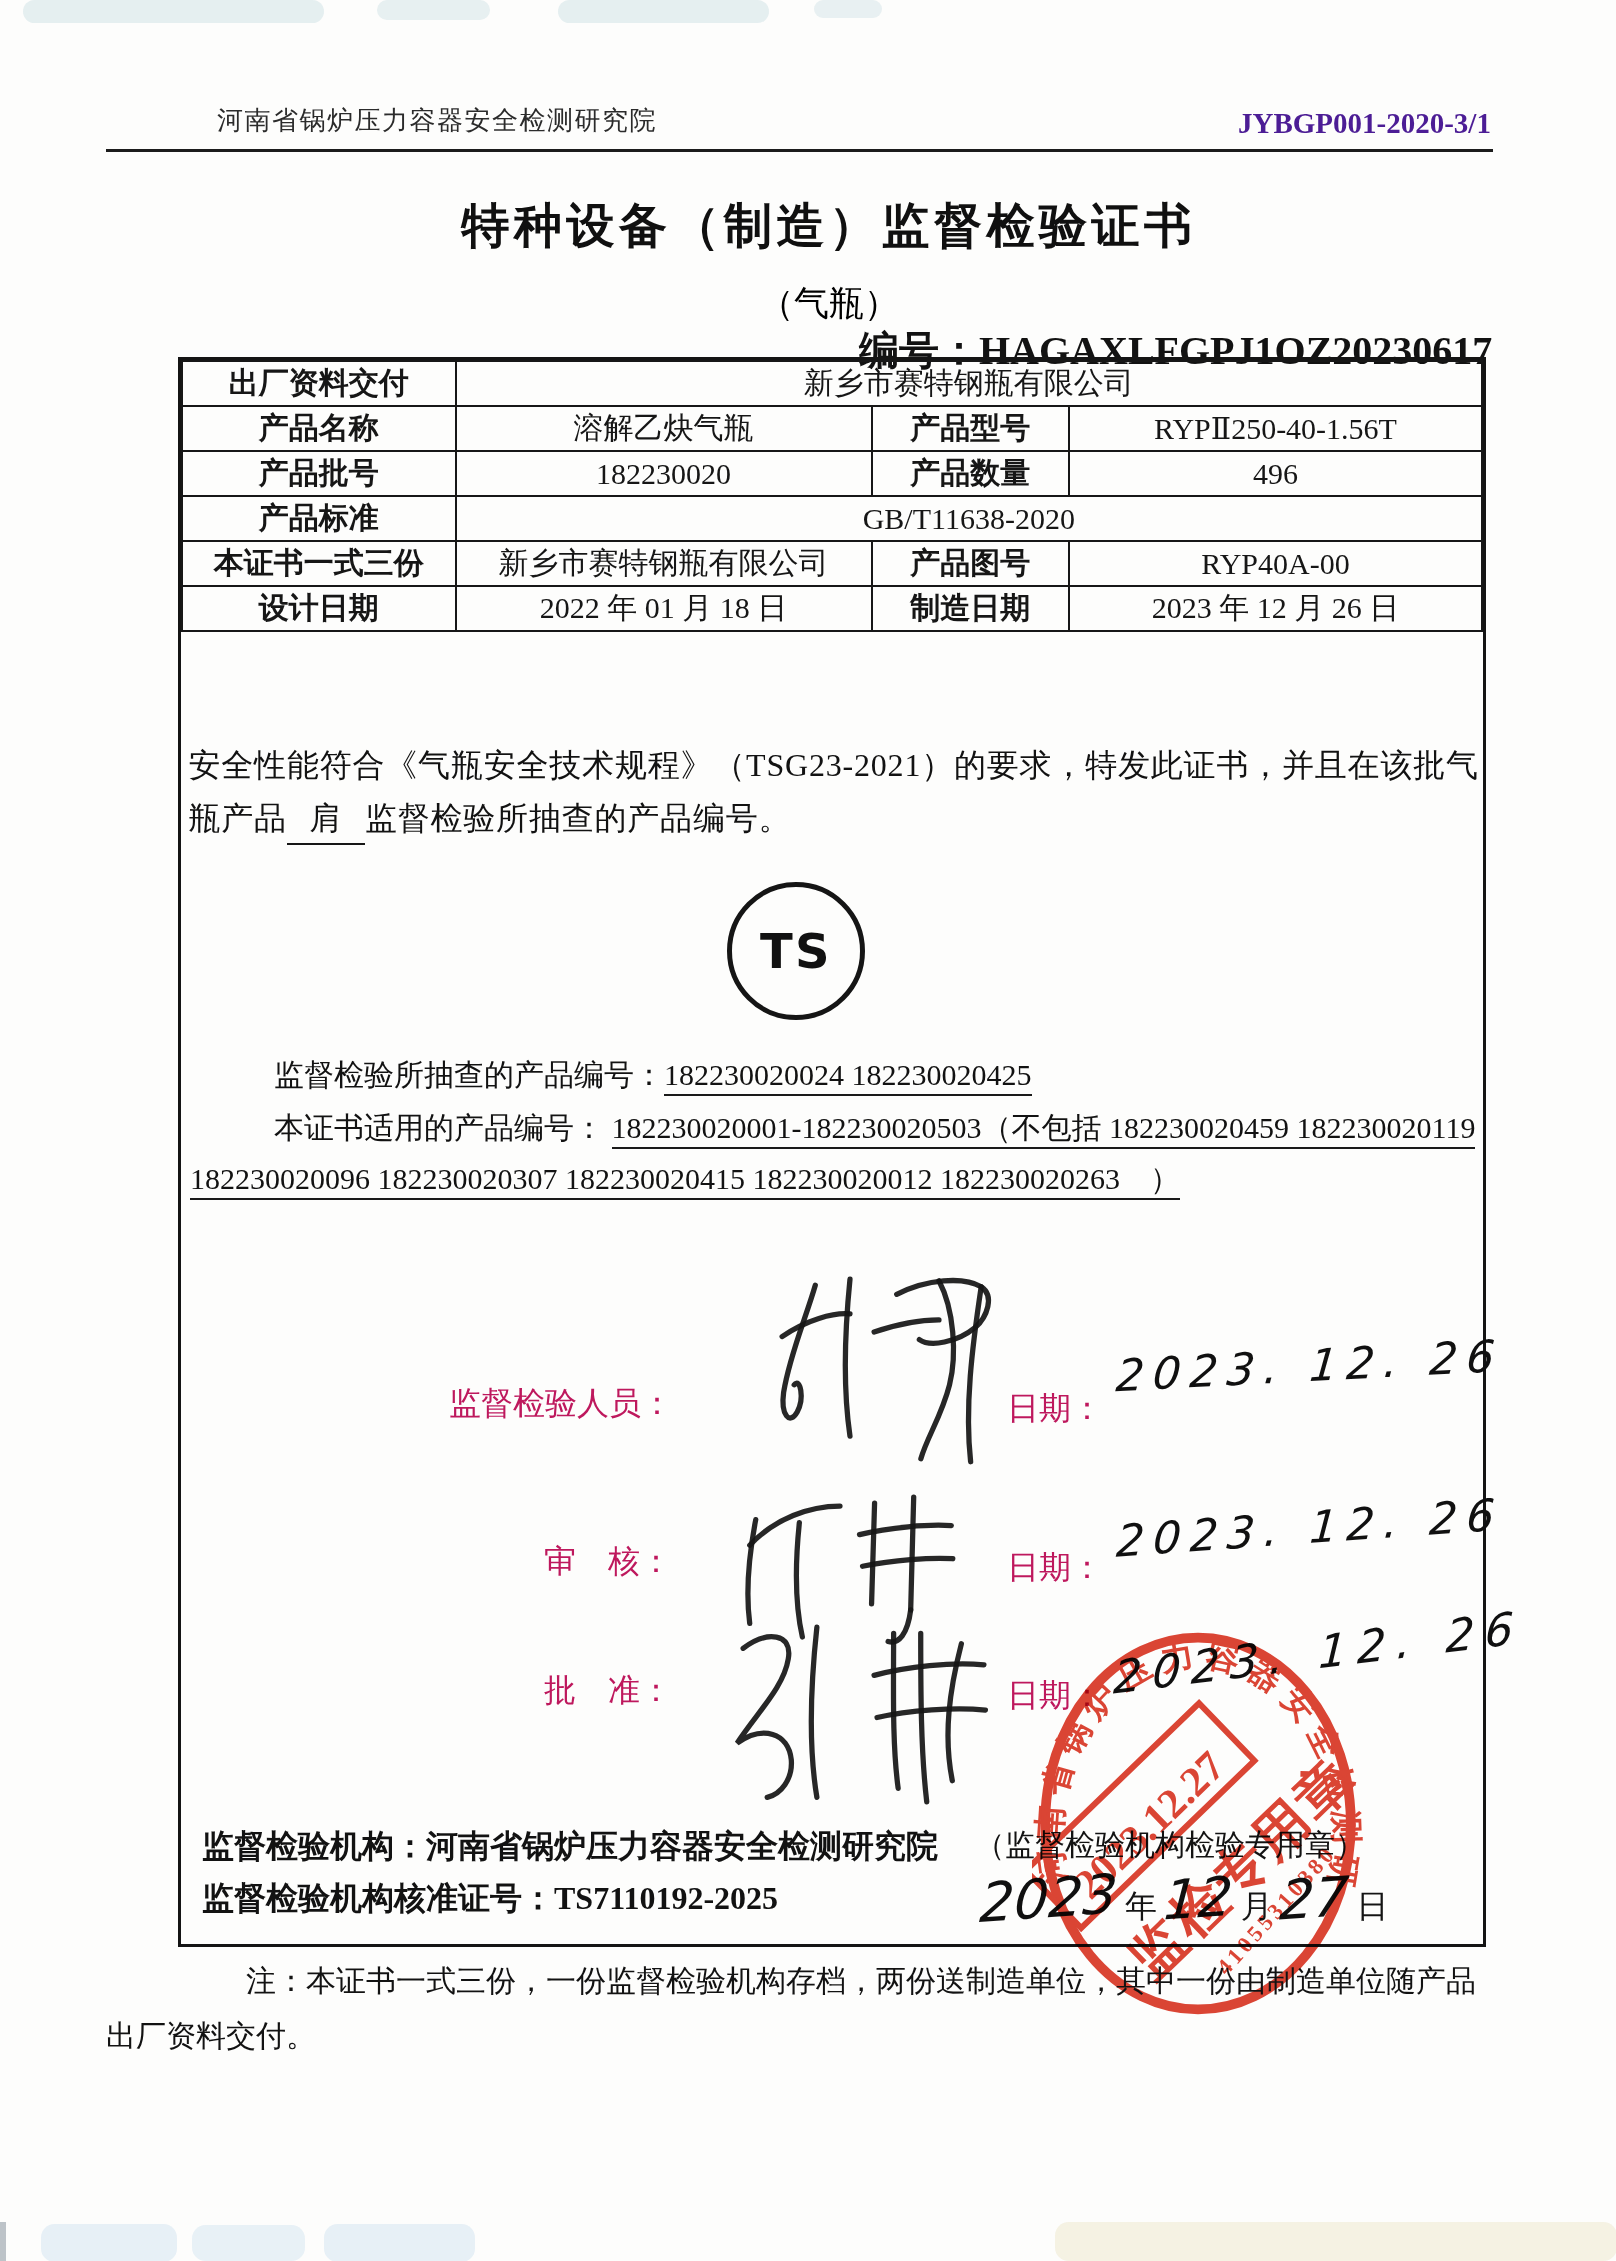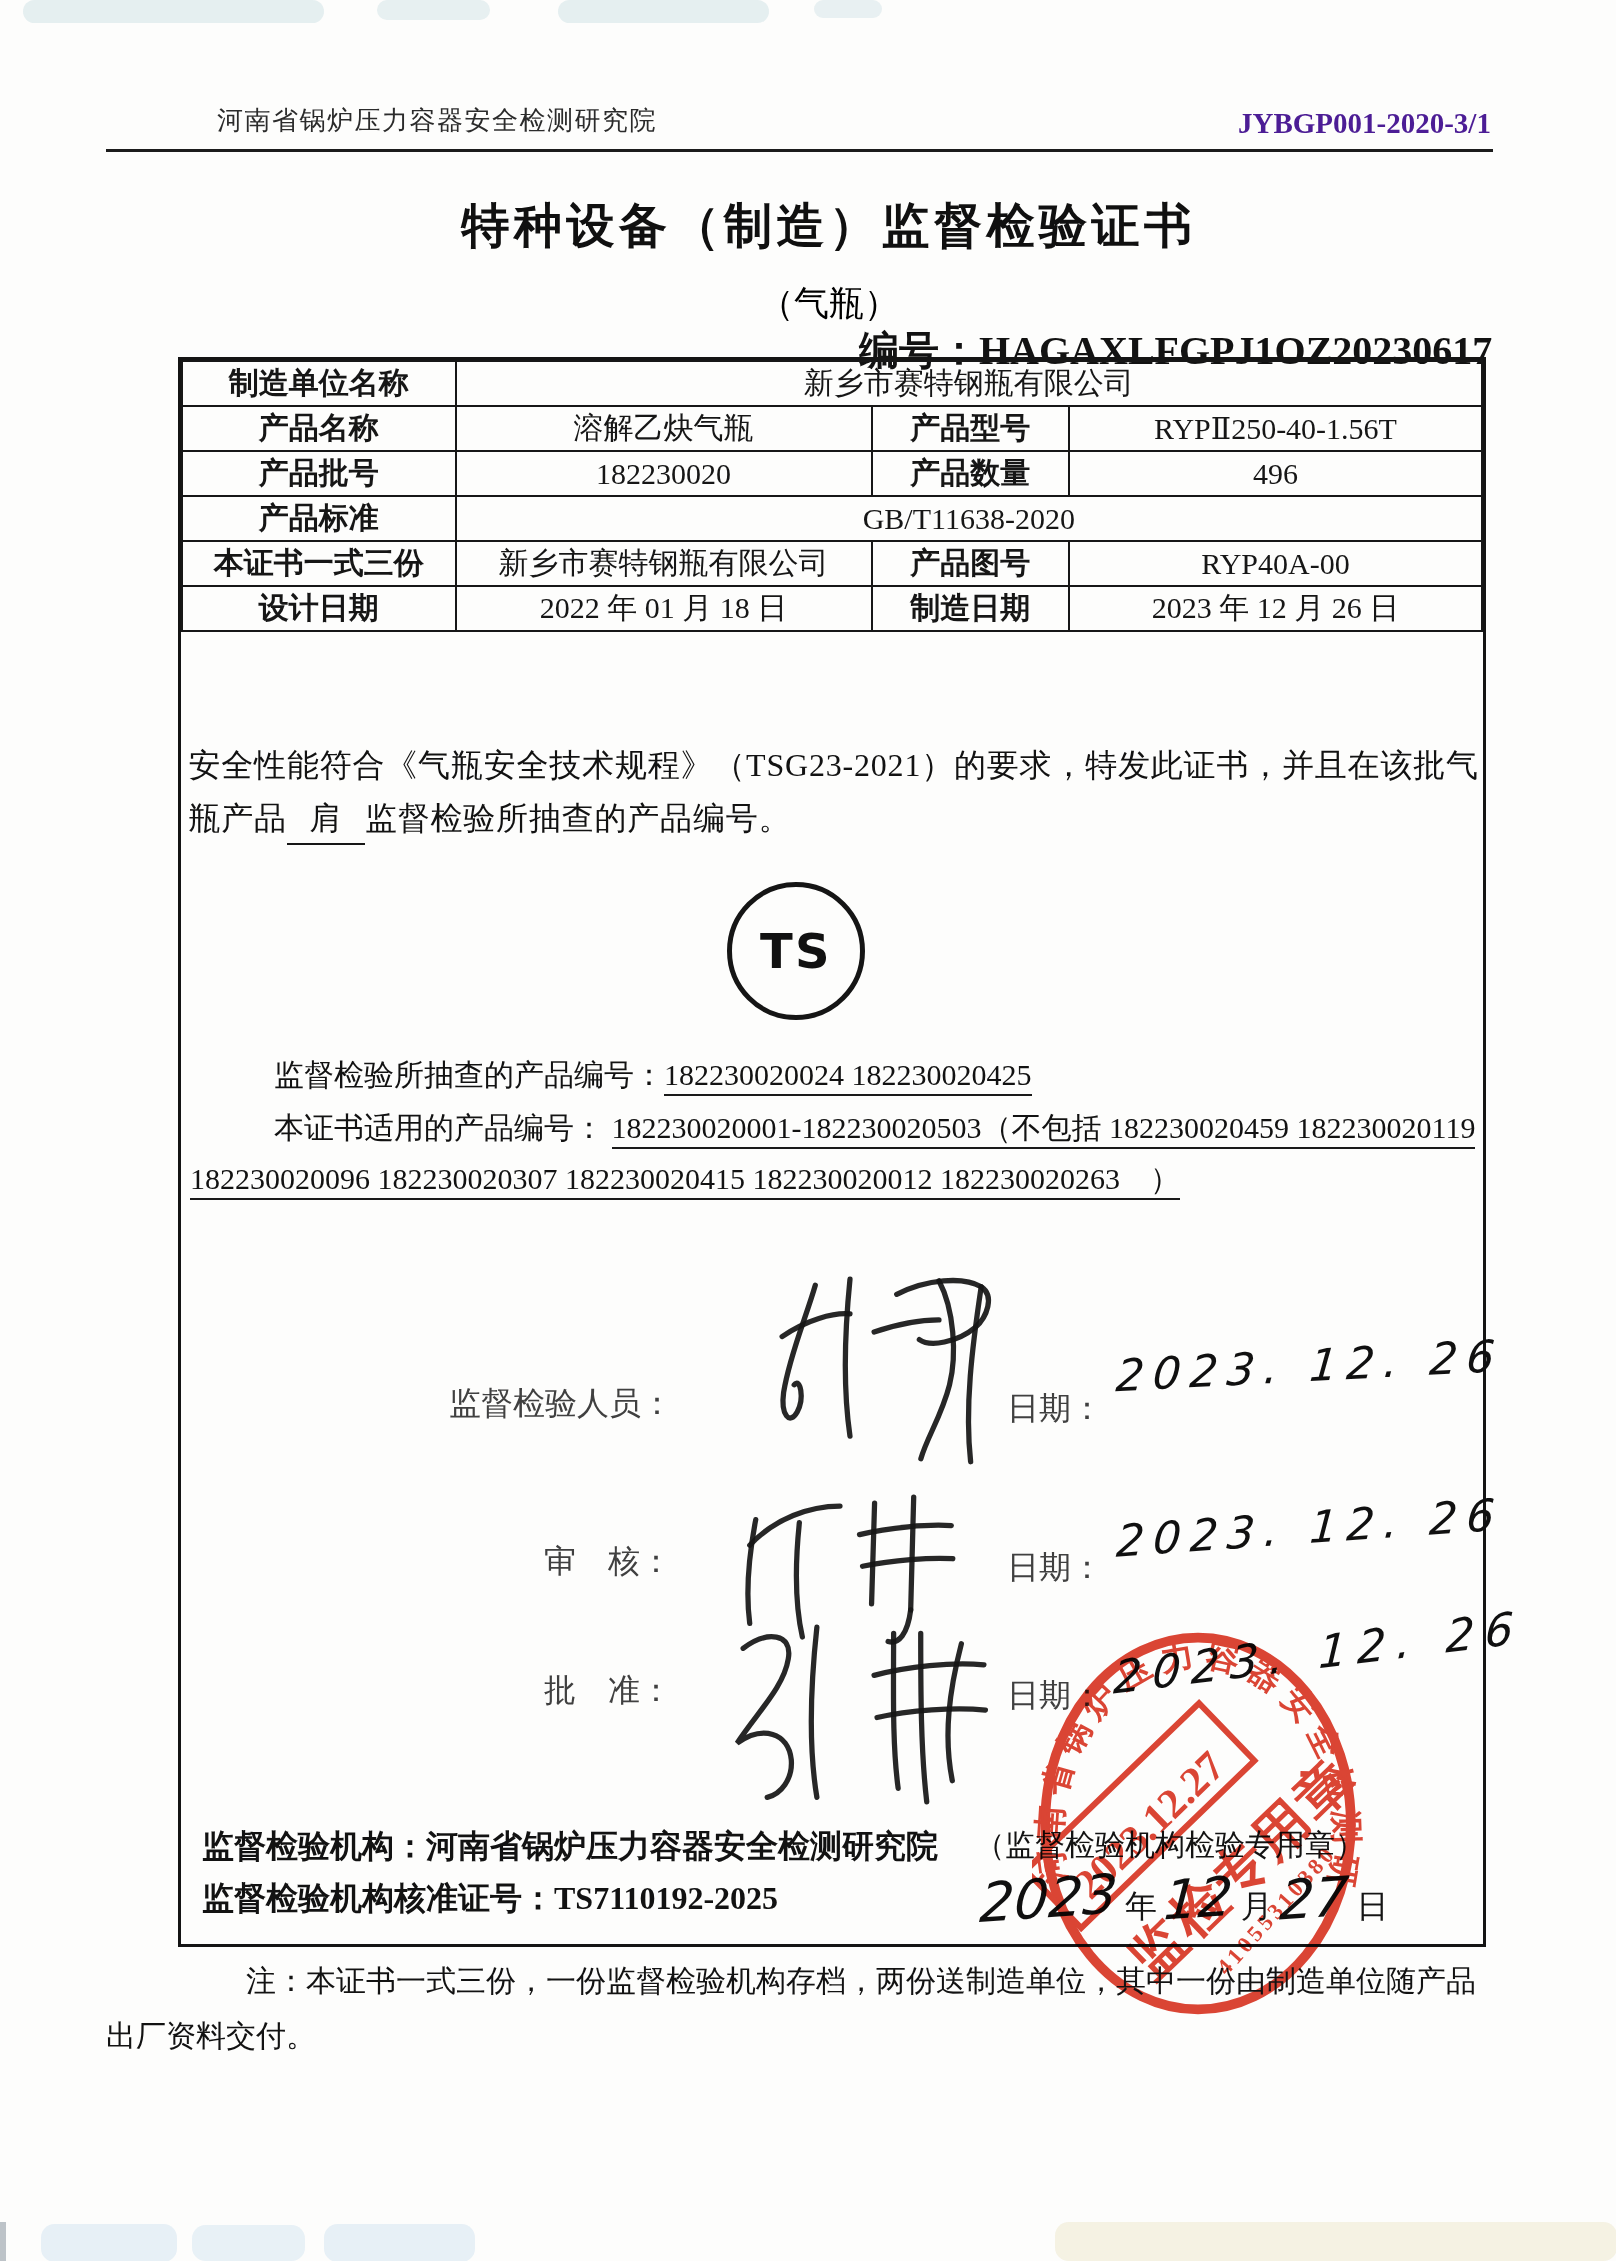--- a/index.html
+++ b/index.html
@@ -23,21 +23,21 @@
   .stline{font-size:32px;letter-spacing:0.8px;color:#121212;white-space:nowrap;}
   .blank-ul{display:inline-block;border-bottom:2.3px solid #161616;padding:0 22.6px 1.5px 22.6px;}
   
   .tsmark{left:546px;top:522px;width:128px;height:128px;border:5.3px solid #151515;border-radius:50%;
           display:flex;align-items:center;justify-content:center;}
   .tsmark span{font-family:"DejaVu Sans","Liberation Sans",sans-serif;font-size:48px;font-weight:600;letter-spacing:2.3px;color:#111;}
   
   .numline{font-size:30px;color:#121212;white-space:nowrap;}
   .ul{border-bottom:2.3px solid #1a1a1a;padding-bottom:3px;margin-top:8px;}
   
-  .siglabel{font-size:32px;color:#404040;white-space:nowrap;}
+  .siglabel{font-size:32px;color:#be185d;white-space:nowrap;}
   .hw{font-family:"DejaVu Sans","Liberation Sans",sans-serif;font-style:italic;font-weight:500;color:#101010;white-space:nowrap;}
   .hw1{font-size:44px;letter-spacing:9px;transform:rotate(-3deg) skewX(-8deg);}
   .hw2{font-size:44px;letter-spacing:9px;transform:rotate(-4deg) skewX(-8deg);}
   .hw3{font-size:45px;letter-spacing:10.6px;transform:rotate(-7deg) skewX(-10deg);}
   .hwbig{font-family:"DejaVu Sans","Liberation Sans",sans-serif;font-style:italic;font-weight:500;font-size:54px;color:#101010;display:inline-block;transform:rotate(-4deg) skewX(-8deg);}
   .sig path{stroke:#151515;stroke-width:7;fill:none;stroke-linecap:round;opacity:.92;}
   
   .footline{font-size:32px;font-weight:bold;color:#121212;white-space:nowrap;}
   .sealcap{font-size:30px;color:#121212;white-space:nowrap;}
   .sealdate{white-space:nowrap;}
@@ -77,21 +77,21 @@
 
     <table class="cert">
       <colgroup>
           <col style="width:273px">
           <col style="width:415px">
           <col style="width:197px">
           <col style="width:412px">
         </colgroup>
       <tbody>
           <tr>
-        <td class="lbl">制造单位名称</td>
+        <td class="lbl">出厂资料交付</td>
         <td colspan="3">新乡市赛特钢瓶有限公司</td>
       </tr>
       <tr>
         <td class="lbl">产品名称</td>
         <td>溶解乙炔气瓶</td>
         <td class="lbl">产品型号</td>
         <td>RYPⅡ250-40-1.56T</td>
       </tr>
       <tr>
         <td class="lbl">产品批号</td>

